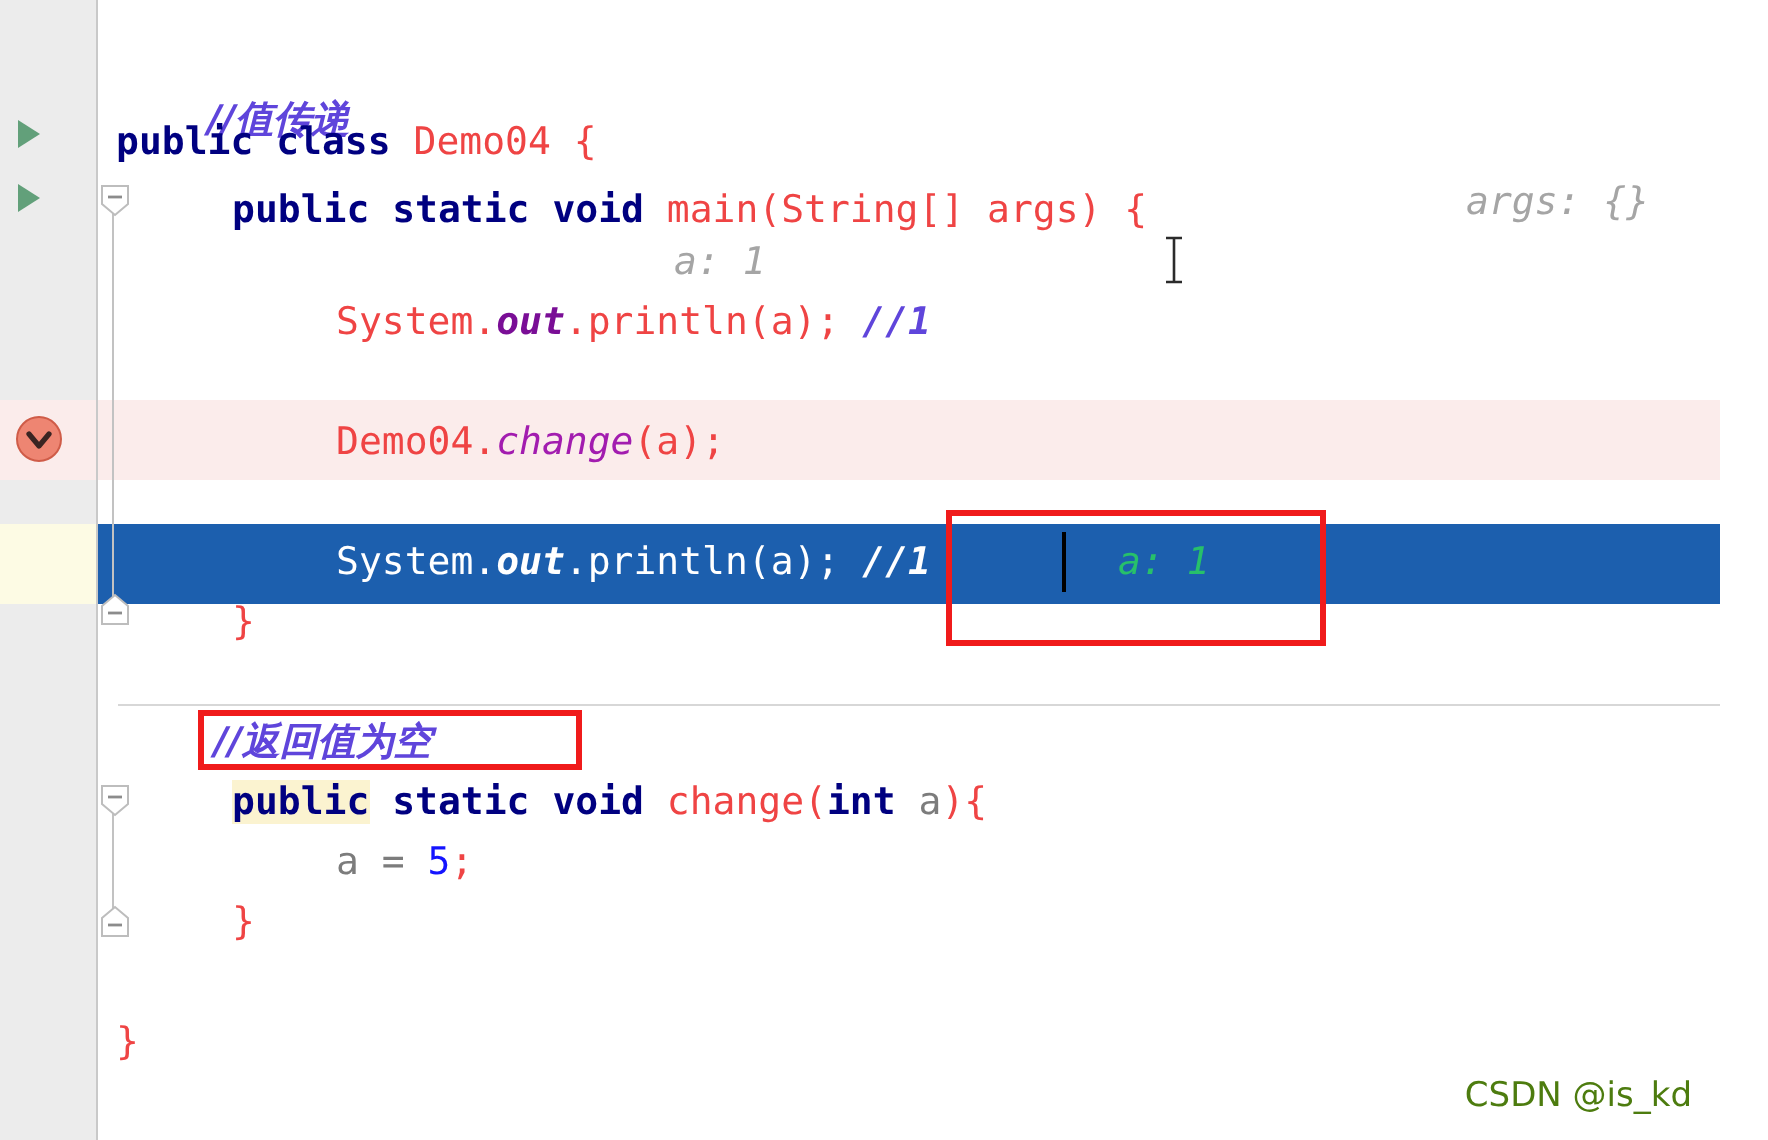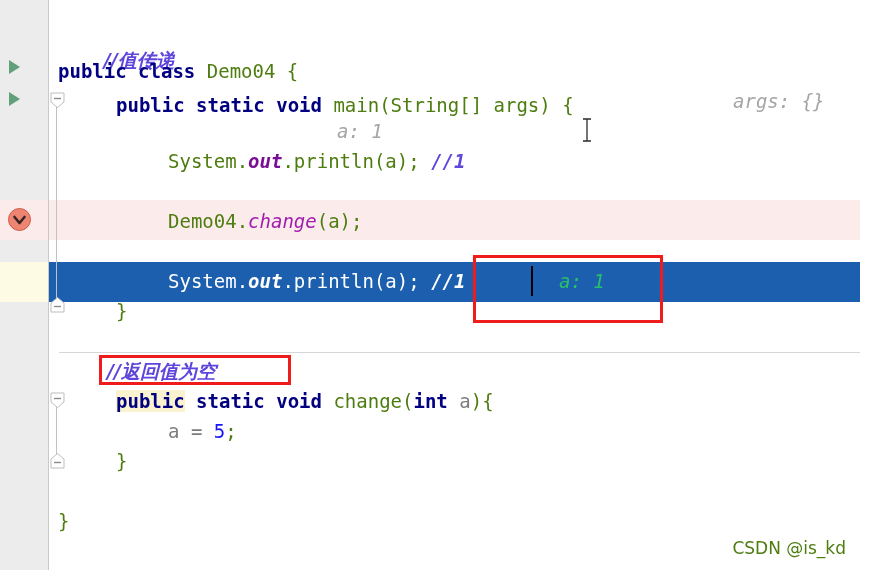--- a/index.html
+++ b/index.html
@@ -103,21 +103,21 @@
     position: absolute;
     white-space: pre;
     font-family: "DejaVu Sans Mono", "Liberation Mono", monospace;
     font-size: 19px;
     line-height: 19px;
     color: #1d1d1d;
     z-index: 3;
   }
   .kw      { color: #000080; font-weight: bold; }
   .num     { color: #1414ff; }
-  .plain   { color: #4d7c0f; }
+  .plain   { color: #ef4444; }
   .field   { color: #7a0e96; font-weight: bold; font-style: italic; }
   .methodi { color: #a21caf; font-style: italic; }
   .param   { color: #7c7c7c; }
   .cmt     { color: #5f45db; font-weight: bold; font-style: italic; }
   .cmt-cn  { color: #5f45db; font-weight: bold; font-style: italic;
              font-family: "DejaVu Sans", "Liberation Sans", sans-serif; }
   .hint    { color: #a5a5a5; font-style: italic; }
   .hl-word { background: #fbf3d0; }
 
   .code.sel-line { color: #ffffff; z-index: 5; }

